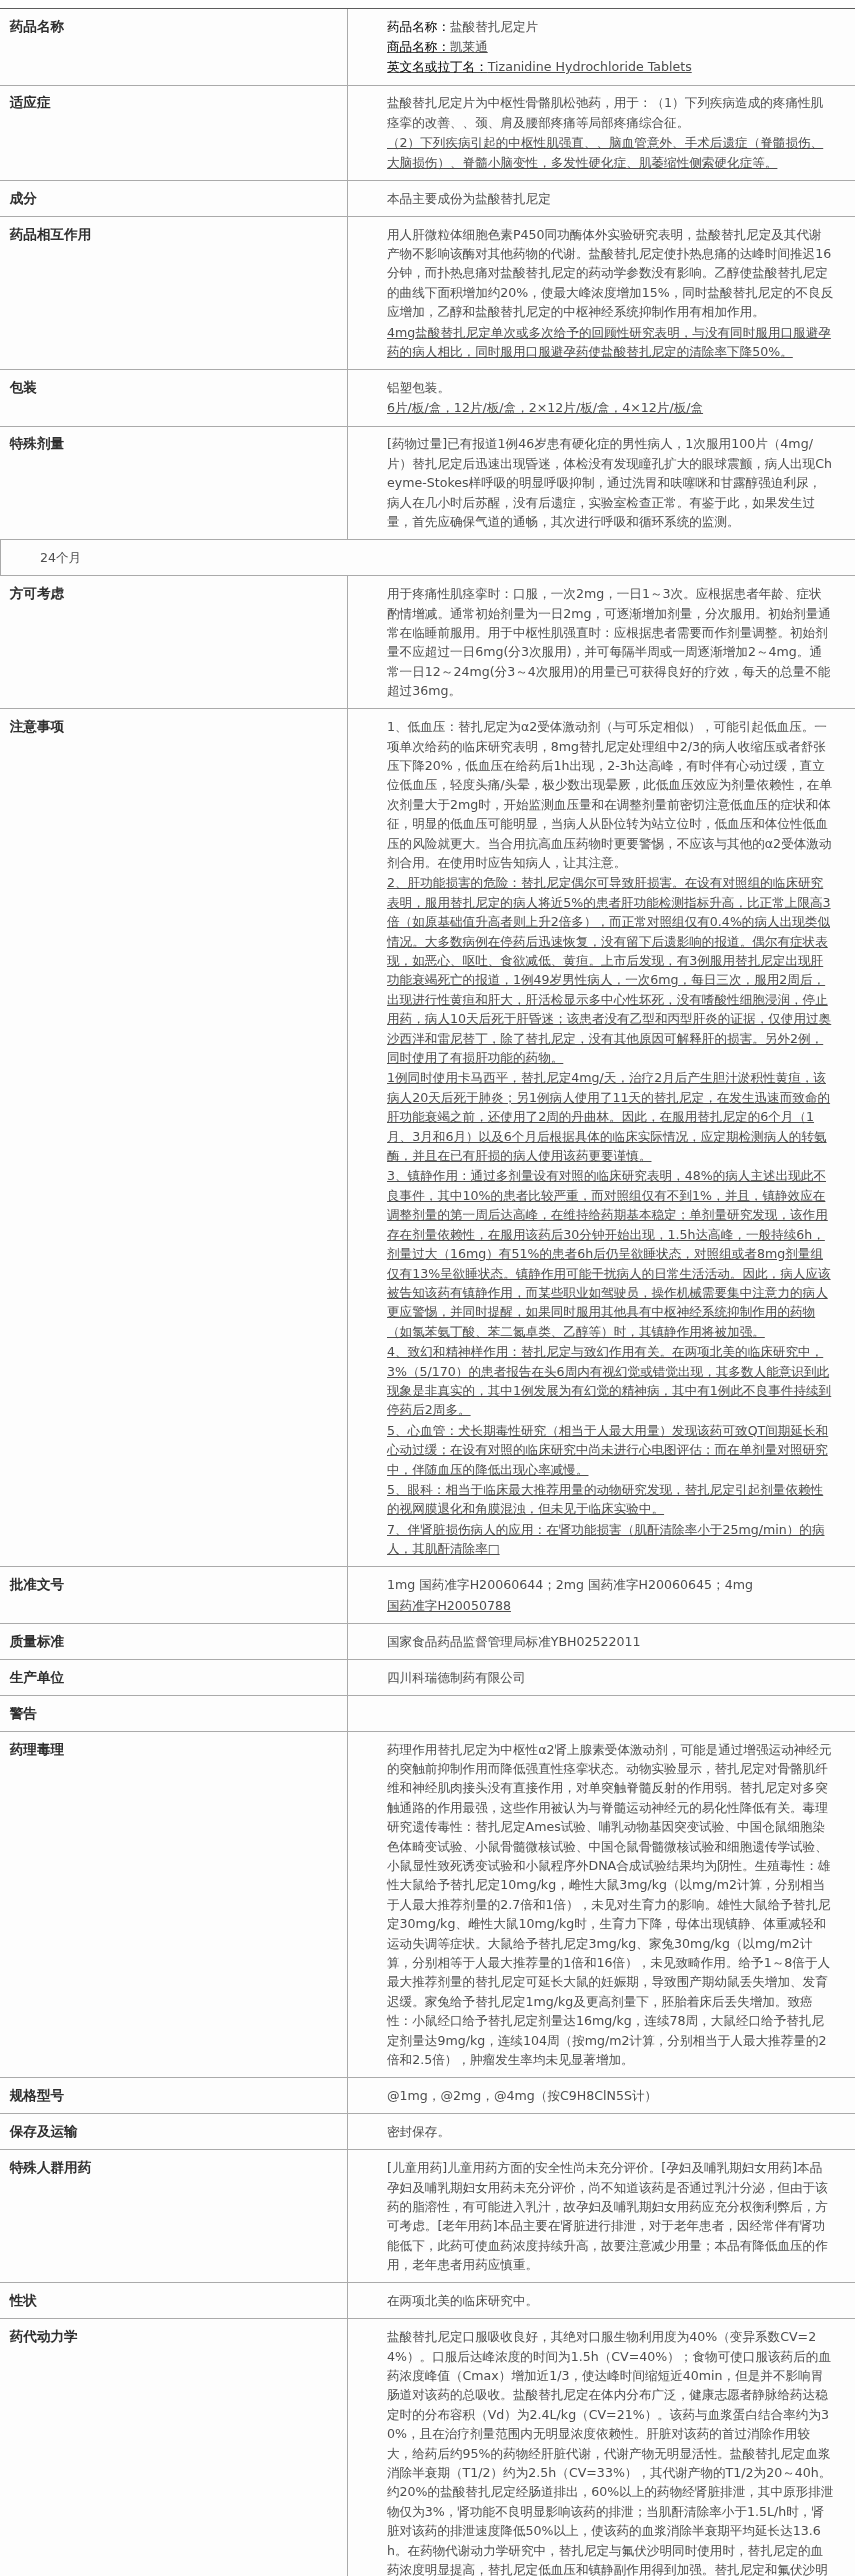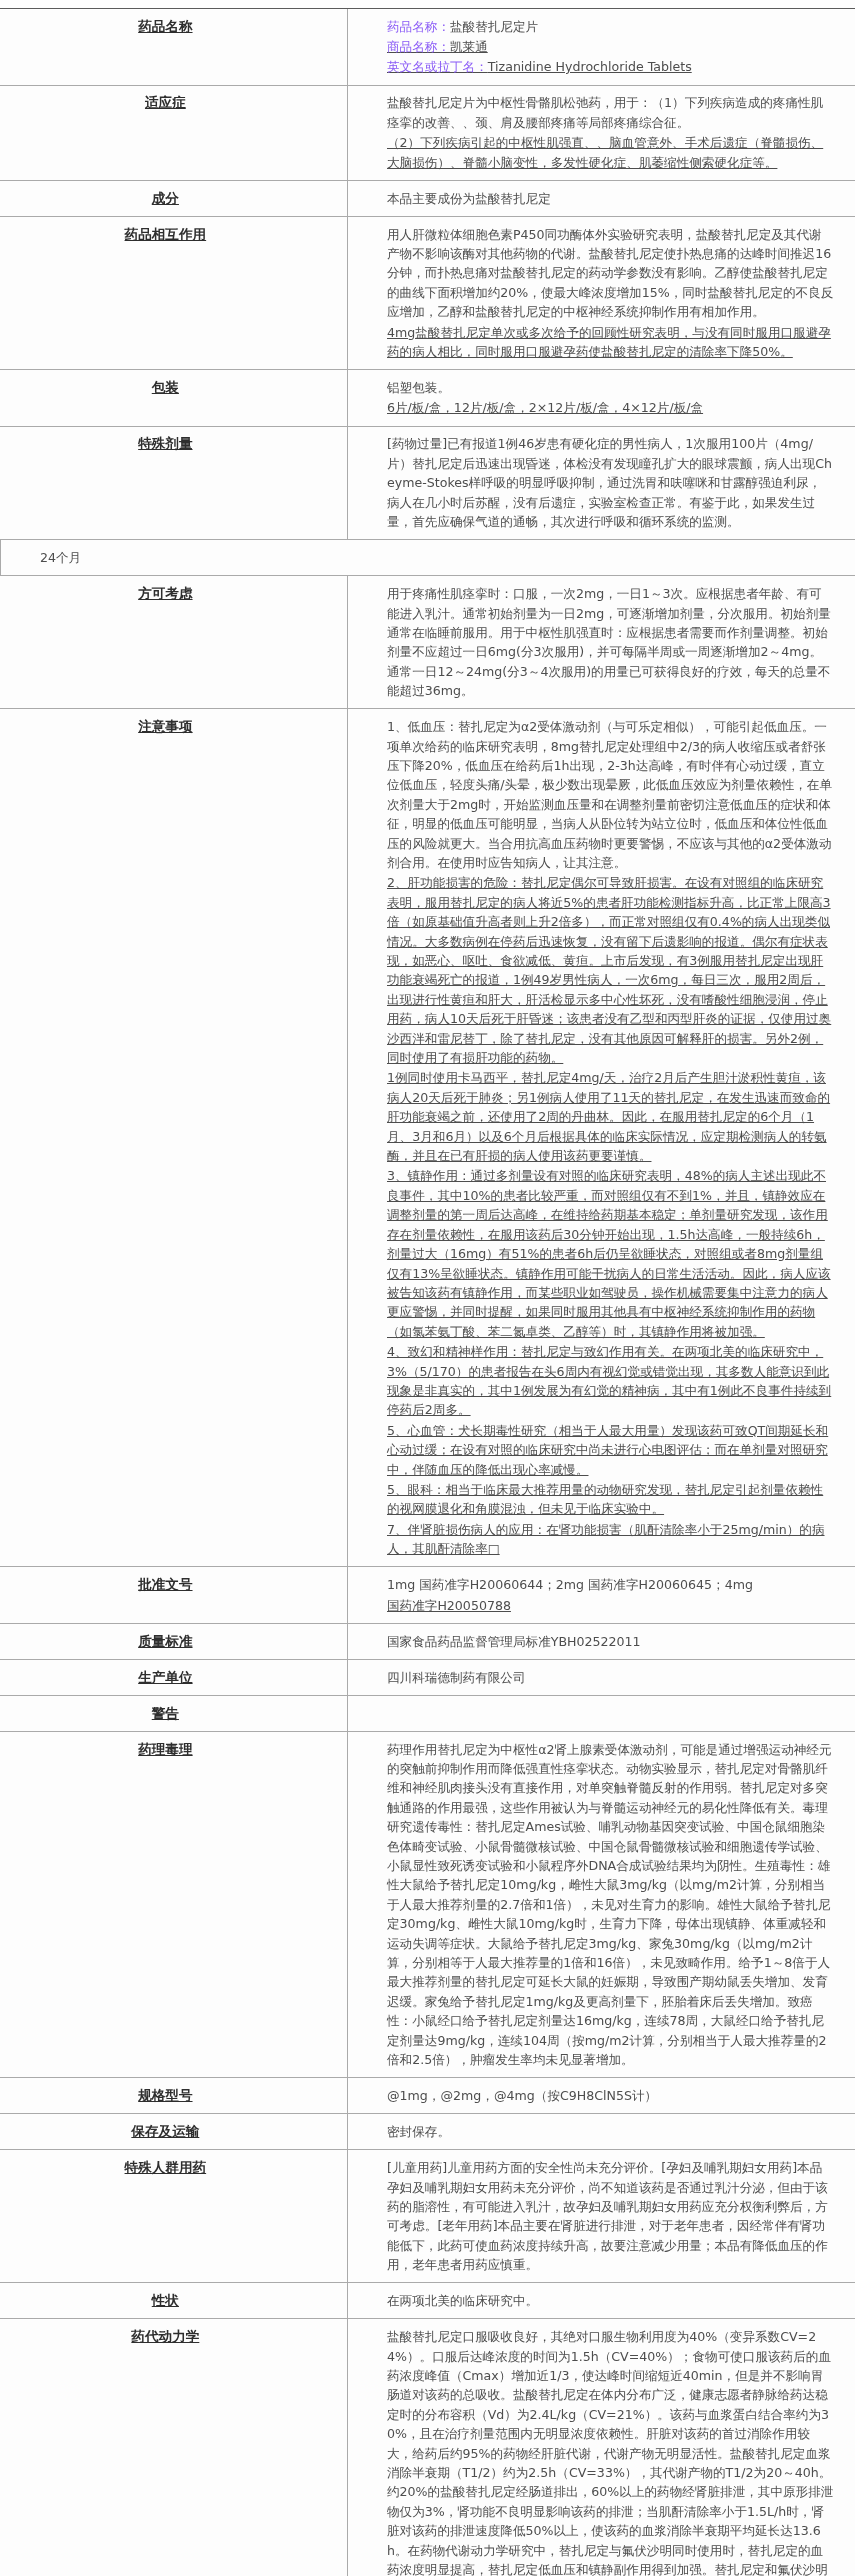--- a/index.html
+++ b/index.html
@@ -23,43 +23,42 @@
   .row {
     display: flex;
     align-items: stretch;
     border-bottom: 1px solid #aaaaaa;
   }
   .label-cell {
     width: 347px;
     box-sizing: border-box;
     flex: 0 0 347px;
     padding: 7.8px 26px 7.8px 9.7px;
-    text-align: center;
+    text-align: left;
     font-weight: bold;
     font-size: 13.6px;
     line-height: 19.4px;
     color: #2e2e2e;
-    text-decoration: underline;
   }
   .content-cell {
     flex: 1 1 auto;
     box-sizing: border-box;
     border-left: 1px solid #aaaaaa;
     padding: 7.8px 21.4px 7.8px 39px;
     font-size: 12.6px;
     line-height: 19.4px;
     color: #4d4d4d;
     min-height: 35px;
   }
   .para {
     margin: 0;
     word-break: break-all;
   }
   .prefix {
-    color: #8b5cf6;
+    color: #000000;
     margin-top: 20px;
   }
   .para + .para {
     margin-top: 1px;
     text-decoration: underline;
   }
 </style>
 </head>
 <body>
 
@@ -107,21 +106,21 @@
         </div>
       </div>
       <div class="row">
         <div class="content-cell">
           <div class="para"><span>24个月</span></div>
         </div>
       </div>
       <div class="row">
         <div class="label-cell">方可考虑</div>
         <div class="content-cell">
-          <div class="para"><span>用于疼痛性肌痉挛时：口服，一次2mg，一日1～3次。应根据患者年龄、有可能进入乳汁。通常初始剂量为一日2mg，可逐渐增加剂量，分次服用。初始剂量通常在临睡前服用。用于中枢性肌强直时：应根据患者需要而作剂量调整。初始剂量不应超过一日6mg(分3次服用)，并可每隔半周或一周逐渐增加2～4mg。通常一日12～24mg(分3～4次服用)的用量已可获得良好的疗效，每天的总量不能超过36mg。</span></div>
+          <div class="para"><span>用于疼痛性肌痉挛时：口服，一次2mg，一日1～3次。应根据患者年龄、症状酌情增减。通常初始剂量为一日2mg，可逐渐增加剂量，分次服用。初始剂量通常在临睡前服用。用于中枢性肌强直时：应根据患者需要而作剂量调整。初始剂量不应超过一日6mg(分3次服用)，并可每隔半周或一周逐渐增加2～4mg。通常一日12～24mg(分3～4次服用)的用量已可获得良好的疗效，每天的总量不能超过36mg。</span></div>
         </div>
       </div>
       <div class="row">
         <div class="label-cell">注意事项</div>
         <div class="content-cell">
           <div class="para"><span>1、低血压：替扎尼定为α2受体激动剂（与可乐定相似），可能引起低血压。一项单次给药的临床研究表明，8mg替扎尼定处理组中2/3的病人收缩压或者舒张压下降20%，低血压在给药后1h出现，2-3h达高峰，有时伴有心动过缓，直立位低血压，轻度头痛/头晕，极少数出现晕厥，此低血压效应为剂量依赖性，在单次剂量大于2mg时，开始监测血压量和在调整剂量前密切注意低血压的症状和体征，明显的低血压可能明显，当病人从卧位转为站立位时，低血压和体位性低血压的风险就更大。当合用抗高血压药物时更要警惕，不应该与其他的α2受体激动剂合用。在使用时应告知病人，让其注意。</span></div>
           <div class="para"><span>2、肝功能损害的危险：替扎尼定偶尔可导致肝损害。在设有对照组的临床研究表明，服用替扎尼定的病人将近5%的患者肝功能检测指标升高，比正常上限高3倍（如原基础值升高者则上升2倍多），而正常对照组仅有0.4%的病人出现类似情况。大多数病例在停药后迅速恢复，没有留下后遗影响的报道。偶尔有症状表现，如恶心、呕吐、食欲减低、黄疸。上市后发现，有3例服用替扎尼定出现肝功能衰竭死亡的报道，1例49岁男性病人，一次6mg，每日三次，服用2周后，出现进行性黄疸和肝大，肝活检显示多中心性坏死，没有嗜酸性细胞浸润，停止用药，病人10天后死于肝昏迷；该患者没有乙型和丙型肝炎的证据，仅使用过奥沙西泮和雷尼替丁，除了替扎尼定，没有其他原因可解释肝的损害。另外2例，同时使用了有损肝功能的药物。</span></div>
           <div class="para"><span>1例同时使用卡马西平，替扎尼定4mg/天，治疗2月后产生胆汁淤积性黄疸，该病人20天后死于肺炎；另1例病人使用了11天的替扎尼定，在发生迅速而致命的肝功能衰竭之前，还使用了2周的丹曲林。因此，在服用替扎尼定的6个月（1月、3月和6月）以及6个月后根据具体的临床实际情况，应定期检测病人的转氨酶，并且在已有肝损的病人使用该药更要谨慎。</span></div>
           <div class="para"><span>3、镇静作用：通过多剂量设有对照的临床研究表明，48%的病人主述出现此不良事件，其中10%的患者比较严重，而对照组仅有不到1%，并且，镇静效应在调整剂量的第一周后达高峰，在维持给药期基本稳定；单剂量研究发现，该作用存在剂量依赖性，在服用该药后30分钟开始出现，1.5h达高峰，一般持续6h，剂量过大（16mg）有51%的患者6h后仍呈欲睡状态，对照组或者8mg剂量组仅有13%呈欲睡状态。镇静作用可能干扰病人的日常生活活动。因此，病人应该被告知该药有镇静作用，而某些职业如驾驶员，操作机械需要集中注意力的病人更应警惕，并同时提醒，如果同时服用其他具有中枢神经系统抑制作用的药物（如氯苯氨丁酸、苯二氮卓类、乙醇等）时，其镇静作用将被加强。</span></div>
           <div class="para"><span>4、致幻和精神样作用：替扎尼定与致幻作用有关。在两项北美的临床研究中，3%（5/170）的患者报告在头6周内有视幻觉或错觉出现，其多数人能意识到此现象是非真实的，其中1例发展为有幻觉的精神病，其中有1例此不良事件持续到停药后2周多。</span></div>

